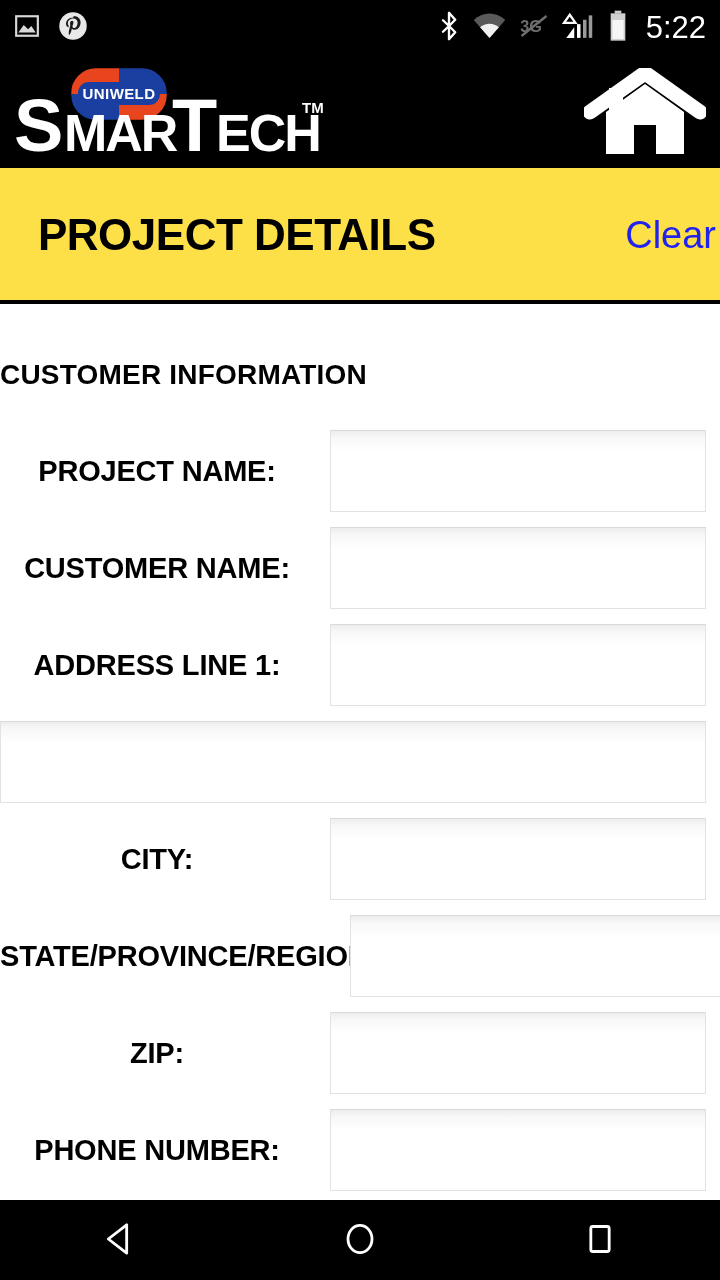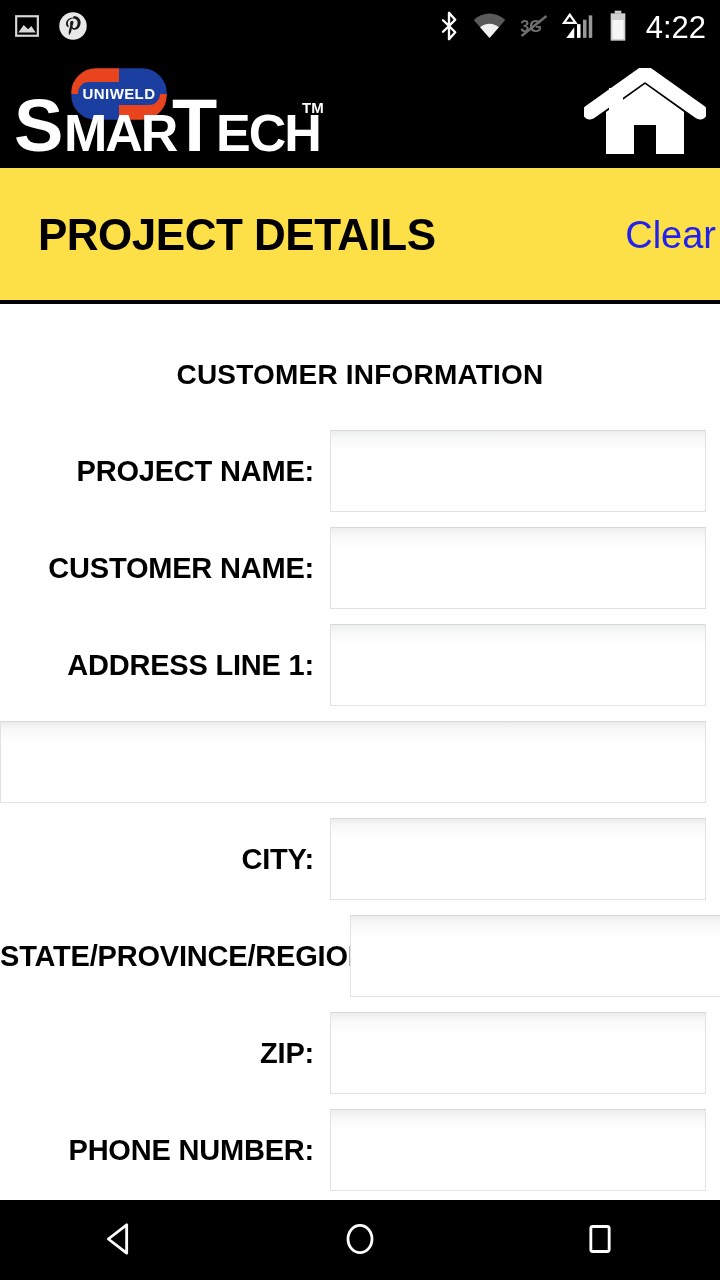--- a/index.html
+++ b/index.html
@@ -93,21 +93,21 @@
 
   
   .form-area {
     position:absolute;
     top:304px; left:0;
     width:720px; height:896px;
     background:#ffffff;
     overflow:hidden;
   }
   .section-heading {
-    text-align:center;
+    text-align:left;
     font-size:28px;
     font-weight:bold;
     color:#000000;
     letter-spacing:0.2px;
     margin-top:57px;
     line-height:1;
   }
 
   .form-rows {
     margin-top:41px;
@@ -115,21 +115,21 @@
   .form-row {
     display:flex;
     align-items:center;
     height:82px;
     margin-bottom:15px;
     padding-right:14px;
   }
   .field-label {
     width:350px;
     padding-right:16px;
-    text-align:right;
+    text-align:center;
     font-size:29px;
     font-weight:bold;
     color:#000000;
     line-height:1.18;
     letter-spacing:-0.2px;
   }
   .field-input {
     flex:1;
     height:82px;
     background:linear-gradient(to bottom,#eceded 0%,#f8f8f8 9%,#ffffff 26%,#ffffff 100%);
@@ -206,21 +206,21 @@
           <path d="M21.2 21.5 L21.2 3.5 L24 3.5 L24 21.5 Z" fill="#9a9a9a"></path>
         </svg>
       </span>
       <span class="sb-icon">
         <svg width="20" height="32" viewBox="0 0 14 24">
           <rect x="4.5" y="0.5" width="5" height="2.2" fill="#cfcfcf"></rect>
           <rect x="1.5" y="2.5" width="11" height="20.5" fill="#cfcfcf"></rect>
           <rect x="2.8" y="7.5" width="8.4" height="14.2" fill="#f6f6f6"></rect>
         </svg>
       </span>
-      <span class="status-clock">4:22</span>
+      <span class="status-clock">5:22</span>
     </div>
   </div>
 
   <div class="app-header">
 
     <div class="brand-logo">
       <svg width="320" height="95" viewBox="0 0 320 95">
 
         <g>
           <clipPath id="ovalclip">

